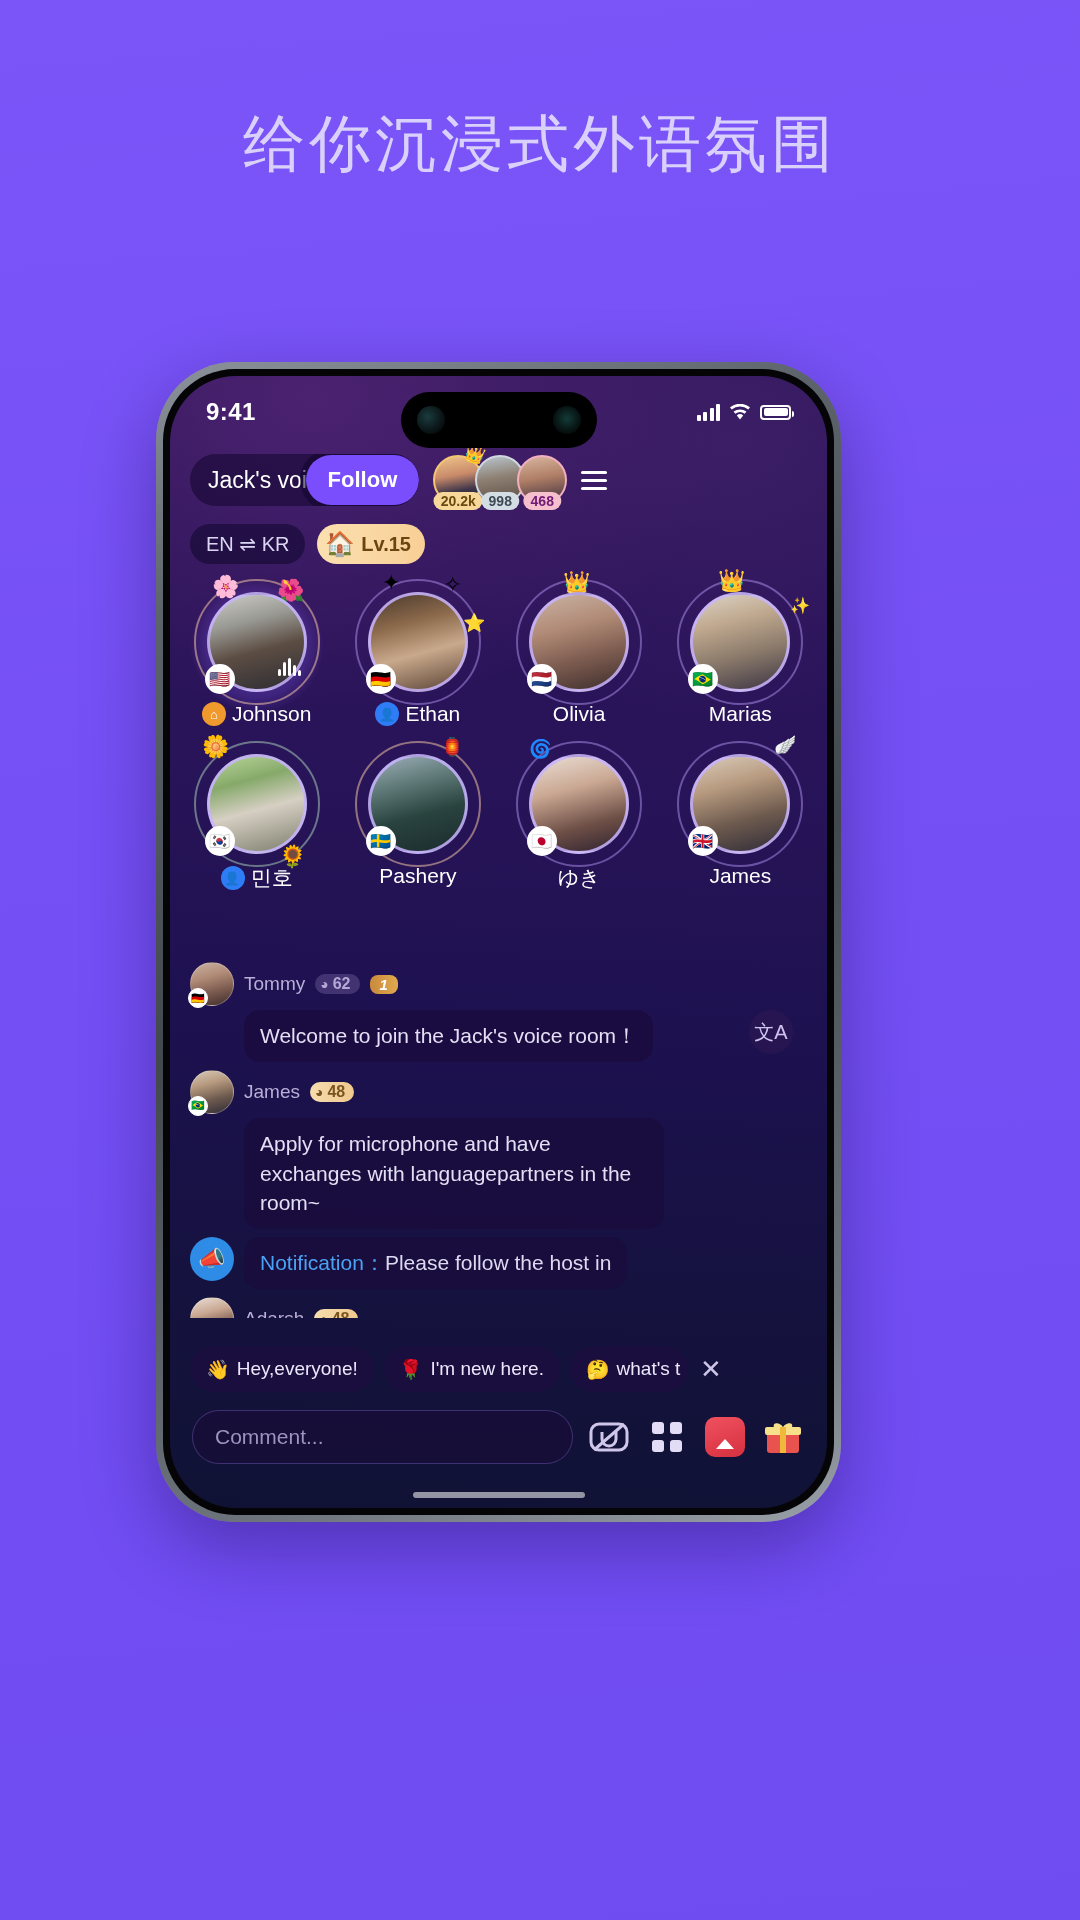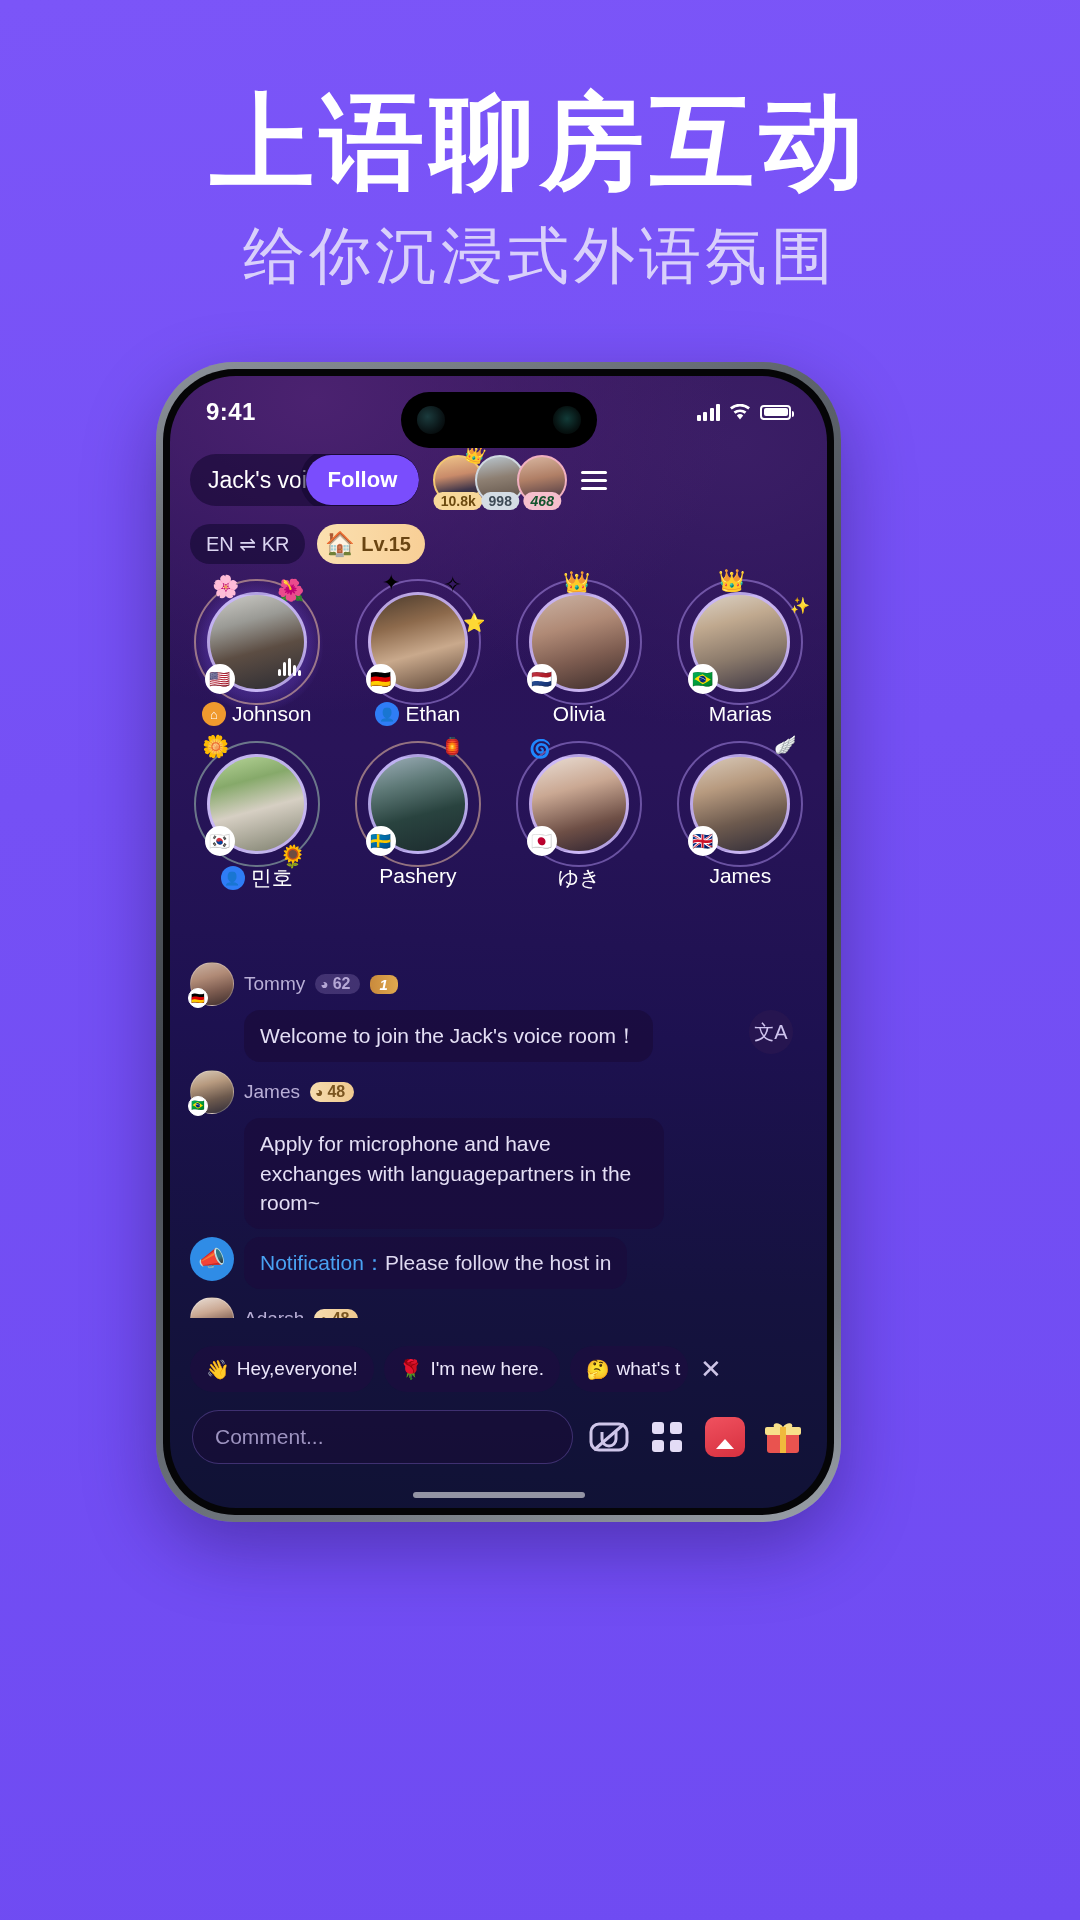--- a/index.html
+++ b/index.html
@@ -138,21 +138,21 @@
   .viewer.v3 .face { border-color: #f0b0c0; }
   .f1 { background: linear-gradient(170deg,#eec38a 0%,#c98b6a 40%,#40364a 70%,#20192c 100%); }
   .f2 { background: linear-gradient(170deg,#b9c6cf 0%,#8d7f72 45%,#5a4c42 100%); }
   .f3 { background: linear-gradient(170deg,#d8b6a0 0%,#b07f66 45%,#3a2c3c 100%); }
   .vcount {
     position: absolute; bottom: -5px; left: 50%; transform: translateX(-50%);
     background: #f7d89a; color: #6b4a10; font-size: 14px; font-weight: 700;
     border-radius: 9px; padding: 1px 7px; white-space: nowrap;
   }
   .viewer.v2 .vcount { background:#d4dde4; color:#3d4a55;text-align:center;}
-  .viewer.v3 .vcount { background:#f6bfcd; color:#14532d;font-style:italic;}
+  .viewer.v3 .vcount { background:#f6bfcd; color:#701a75;}
   .crown-sm {
     position:absolute; top:-8px; right:-2px; font-size:17px; line-height:1;
     transform: rotate(16deg);
   }
   .menu-btn { margin-left: 14px; display:flex; flex-direction:column; gap:5px; }
   .menu-btn i { display:block; width: 26px; height: 3px; background:#fff; border-radius:2px;}
 
   
   .tags-row { position:absolute; top: 148px; left: 20px; display:flex; align-items:center; gap:12px; z-index:5;}
   .tag-lang {
@@ -313,21 +313,20 @@
   }
   .home-indicator {
     position:absolute; bottom: 10px; left:50%; transform:translateX(-50%);
     width: 172px; height: 6px; border-radius: 3px; background: rgba(255,255,255,.55);
   }
 </style>
 </head>
 <body>
 
 <div class="headline-wrap">
-  <div class="headline">上语聊房互动</div>
   <div class="subheadline">给你沉浸式外语氛围</div>
 </div>
 
 <div class="phone">
  <div class="phone-inner">
   <div class="screen">
 
     <div class="statusbar">
       <div class="status-time">9:41</div>
       <div class="status-right">
@@ -355,21 +354,21 @@
     <div class="room-header">
       <div class="title-pill">
         <span class="room-title">Jack's voice room h</span>
         <span class="follow-btn">Follow</span>
       </div>
 
       <div class="viewers">
         <div class="viewer v1">
           <span class="face f1"></span>
           <span class="crown-sm">👑</span>
-          <span class="vcount">10.8k</span>
+          <span class="vcount">20.2k</span>
         </div>
         <div class="viewer v2">
           <span class="face f2"></span>
           <span class="vcount">998</span>
         </div>
         <div class="viewer v3">
           <span class="face f3"></span>
           <span class="vcount">468</span>
         </div>
       </div>

